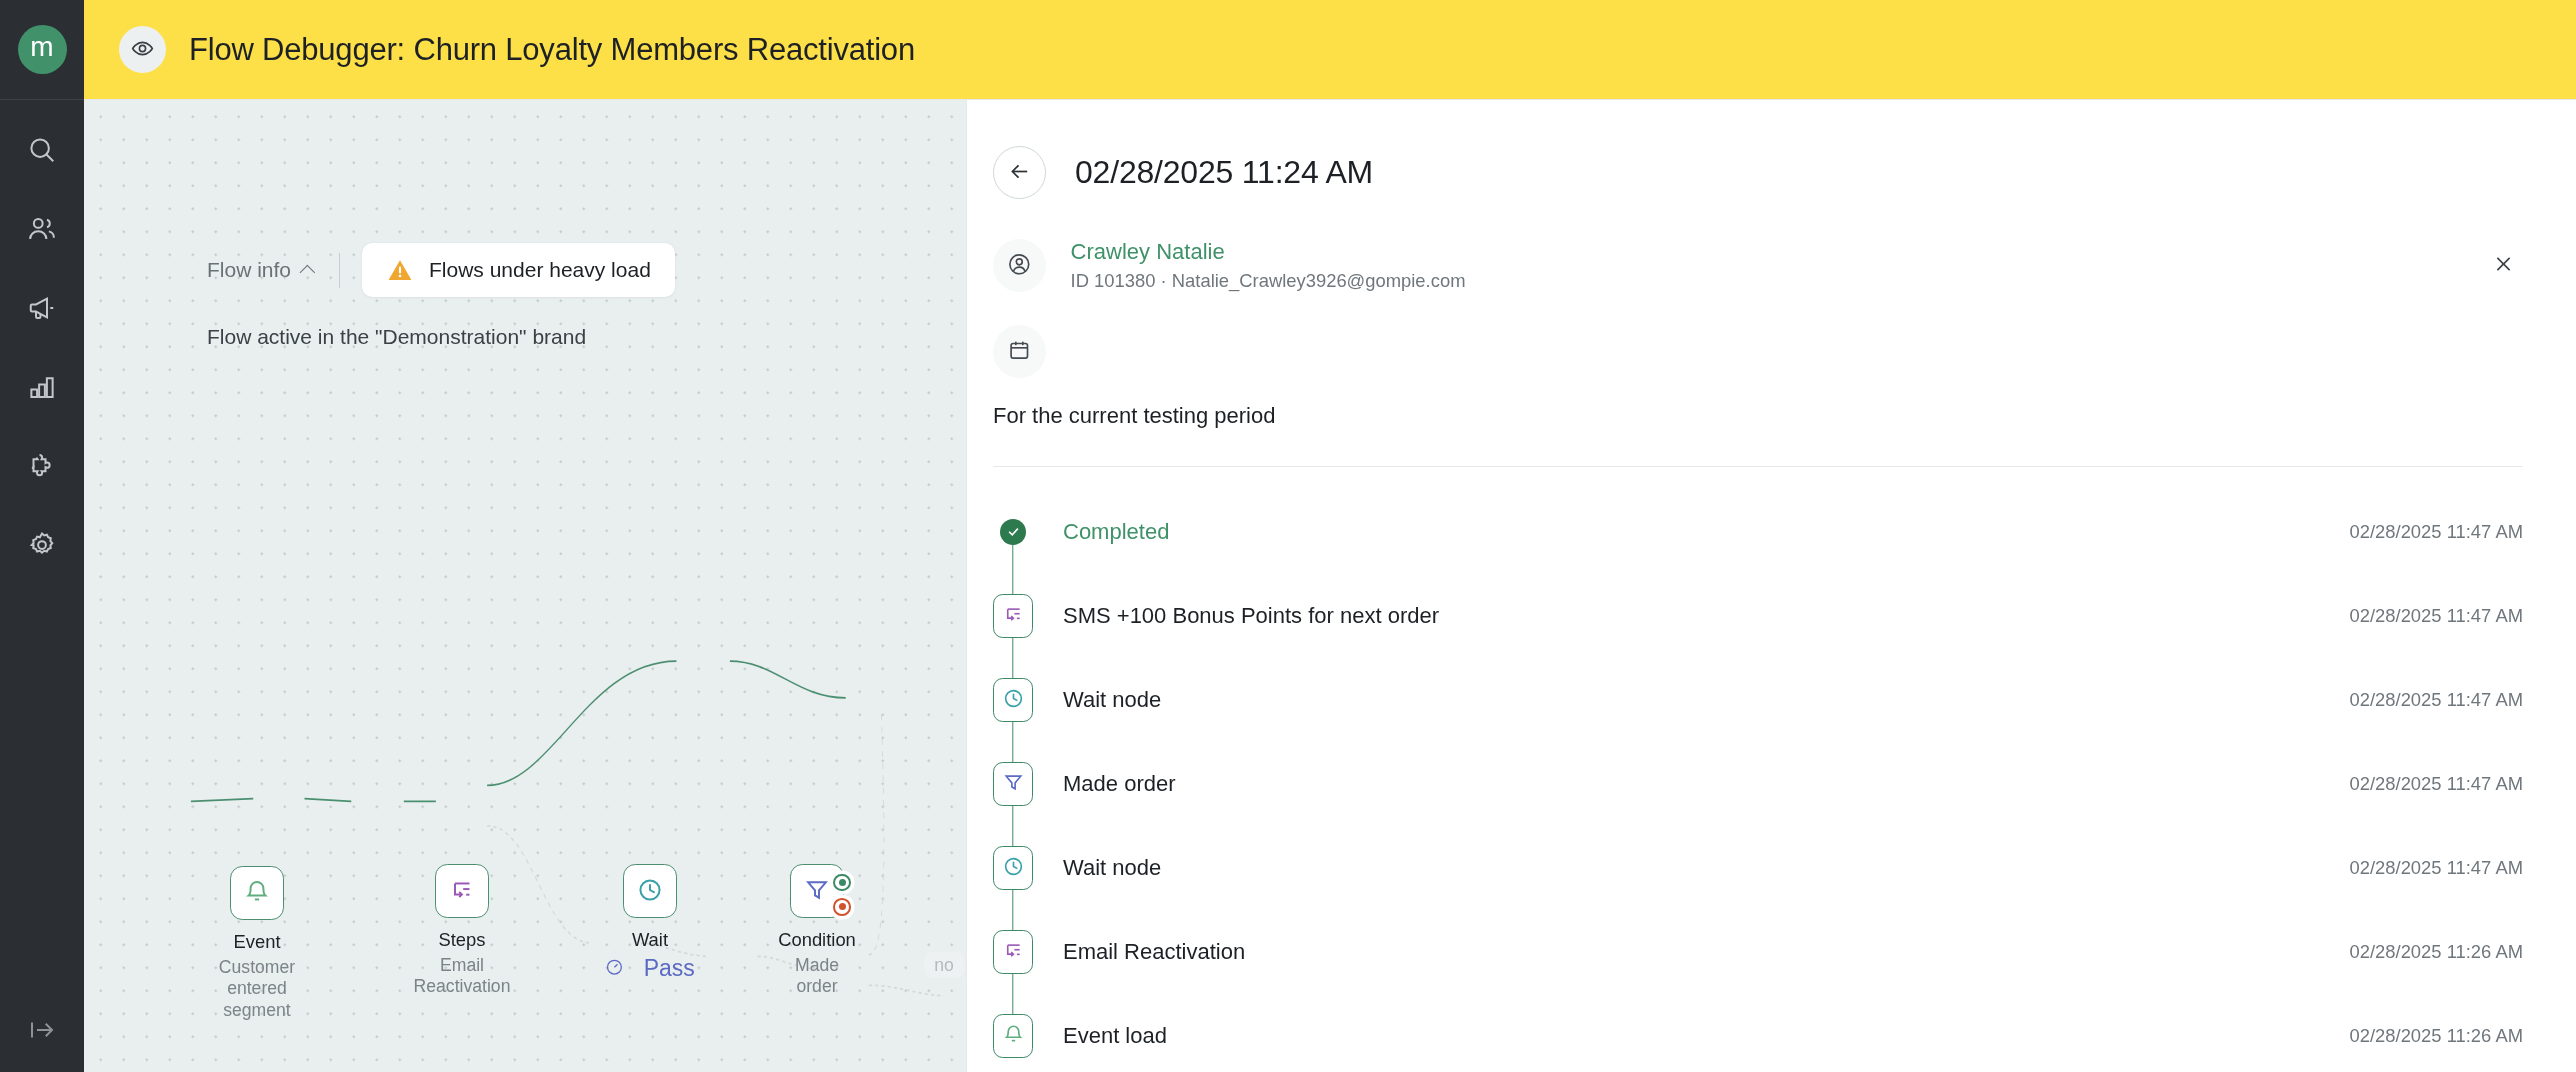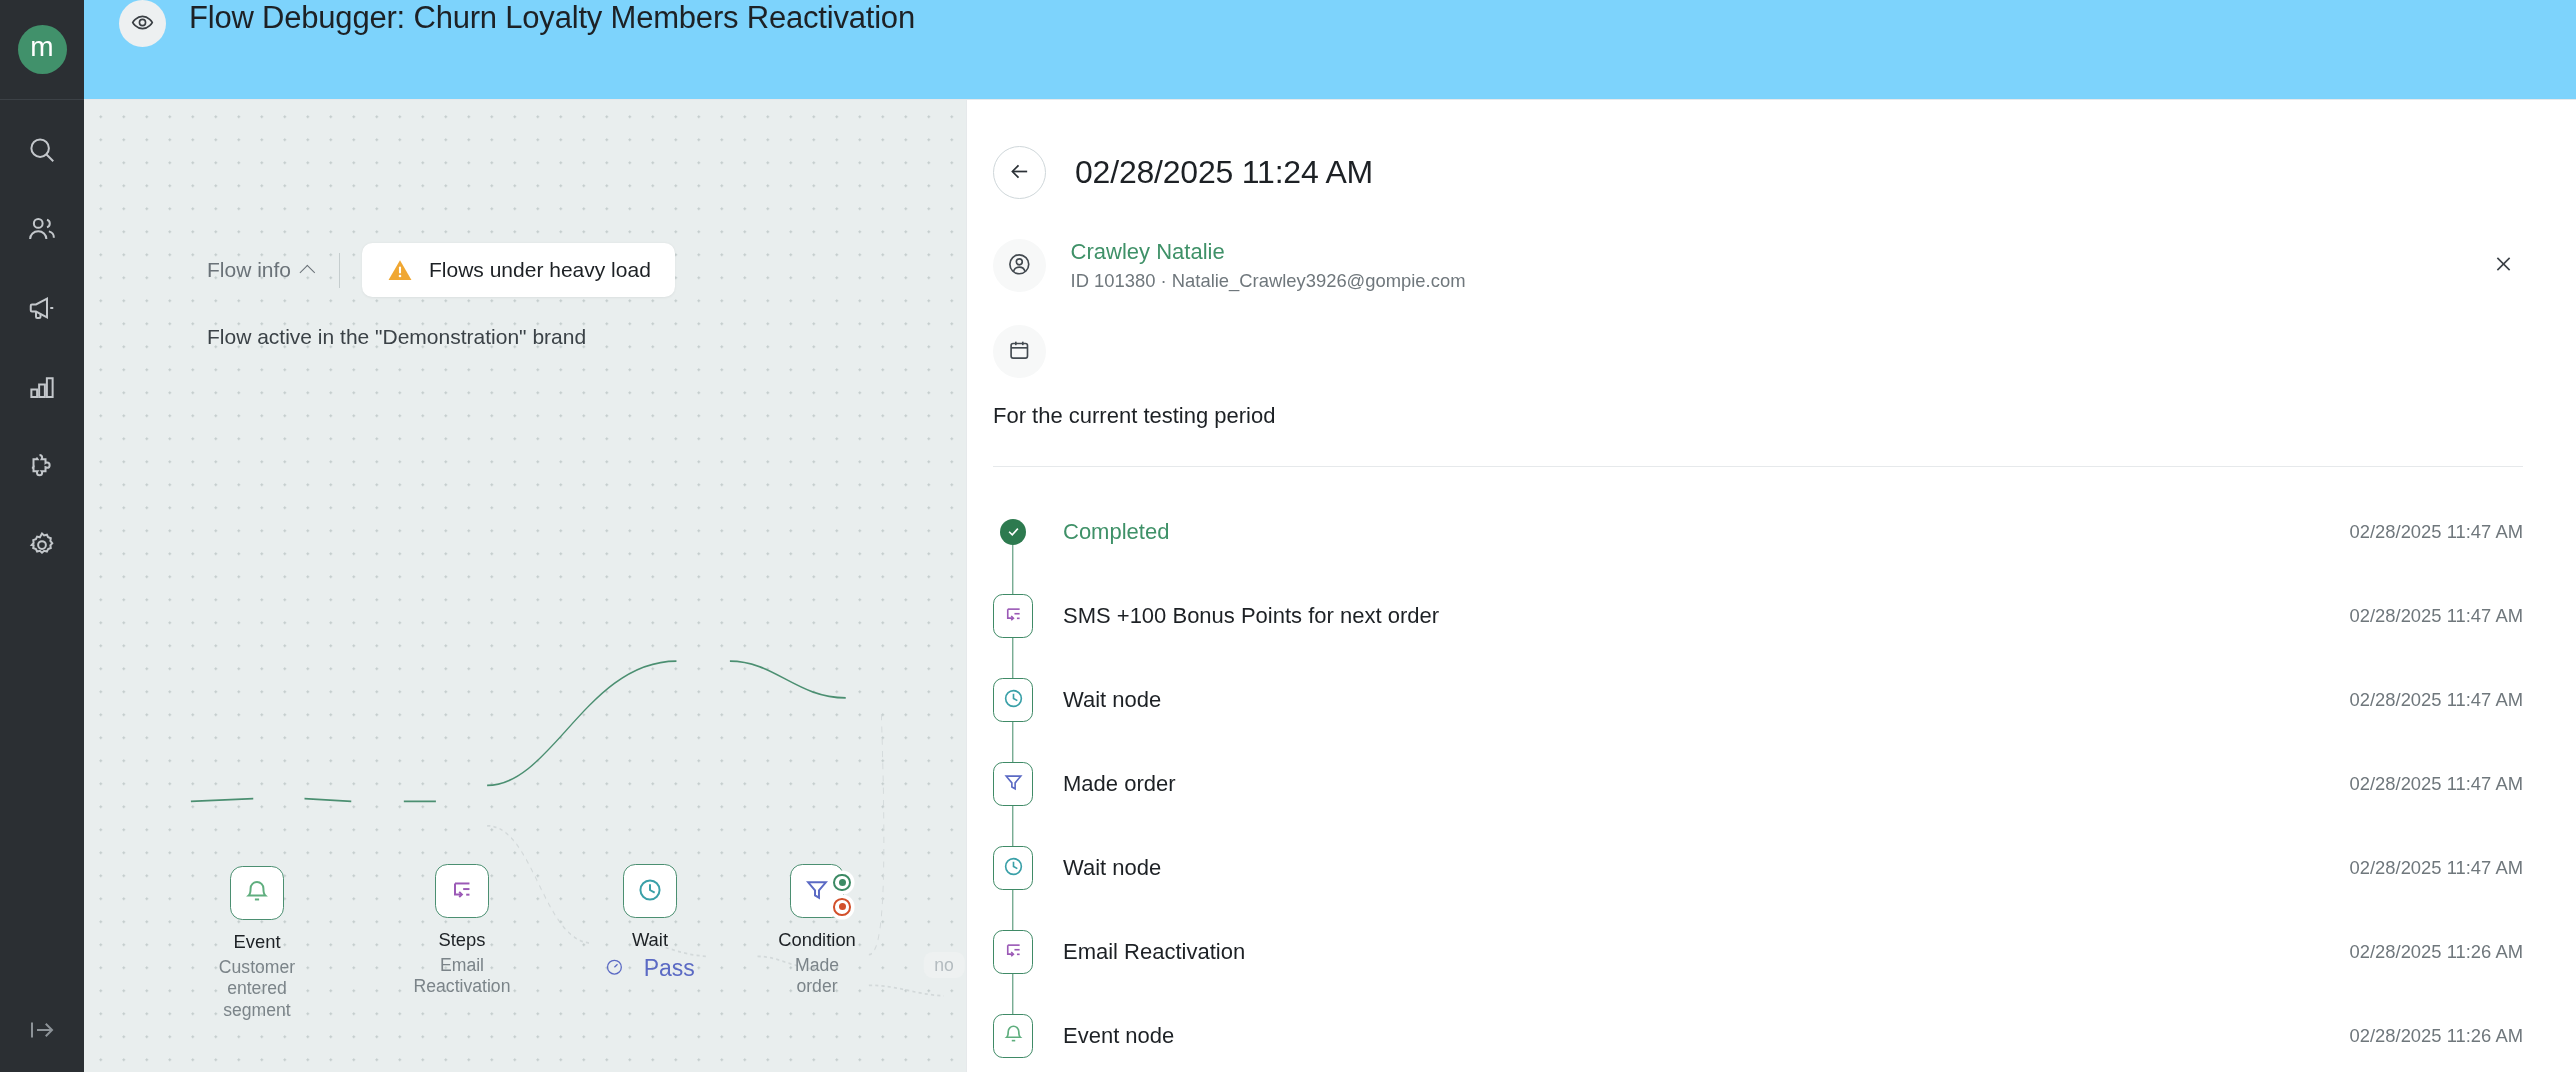--- a/index.html
+++ b/index.html
@@ -38,23 +38,23 @@
   }
   .rail-item svg { width: 30px; height: 30px; stroke: #c3c7cb; fill: none; stroke-width: 1.6; }
   .rail-spacer { flex: 1 1 auto; }
   .rail-bottom { width: 84px; height: 84px; display: flex; align-items: center; justify-content: center; cursor: pointer; }
   .rail-bottom svg { width: 30px; height: 30px; stroke: #8d9398; fill: none; stroke-width: 1.6; }
 
   
   .main { flex: 1 1 auto; display: flex; flex-direction: column; height: 1073px; min-width: 0; }
 
   .topbar {
-    height: 100px; background: #7dd3fc;
+    height: 100px; background: #fde047;
     border-bottom: 0.9px solid #e6e9eb;
-    display: flex; align-items: flex-start; padding: 0 32px 0 35px;
+    display: flex; align-items: center; padding: 0 32px 0 35px;
     flex: 0 0 100px;
   }
   .eye-badge {
     width: 47px; height: 47px; border-radius: 50%;
     background: #edf0f1; display: flex; align-items: center; justify-content: center;
     flex: 0 0 47px;
   }
   .eye-badge svg { width: 23px; height: 23px; stroke: #3a3f44; fill: none; stroke-width: 1.7; }
   .page-title {
     margin-left: 23px; font-size: 31px; color: #1d2125; font-weight: 400;
@@ -620,21 +620,21 @@
                 <span class="tl-line"></span>
                 <span class="tl-chip">
                   <span>
                     <svg viewBox="0 0 24 24" stroke="#5fae7e">
                         <path d="M12 3.4a5.5 5.5 0 0 0-5.5 5.5c0 4.6-1.6 6-1.6 6h14.2s-1.6-1.4-1.6-6A5.5 5.5 0 0 0 12 3.4z"></path>
                         <line x1="10.2" y1="18.4" x2="13.8" y2="18.4"></line>
                       </svg>
                   </span>
                 </span>
               </div>
-              <div class="tl-label">Event node</div>
+              <div class="tl-label">Event load</div>
               <div class="tl-time">02/28/2025 11:26 AM</div>
             </div>
 
           </div>
         </div>
       </aside>
 
     </div>
   </div>
 </div>

